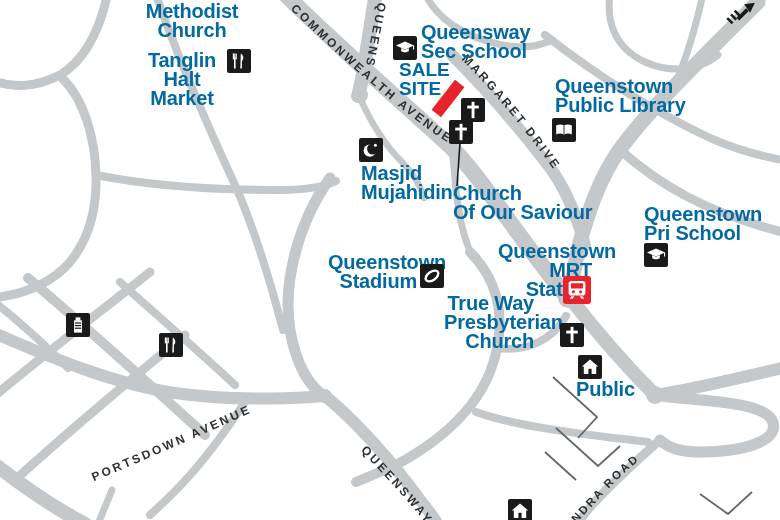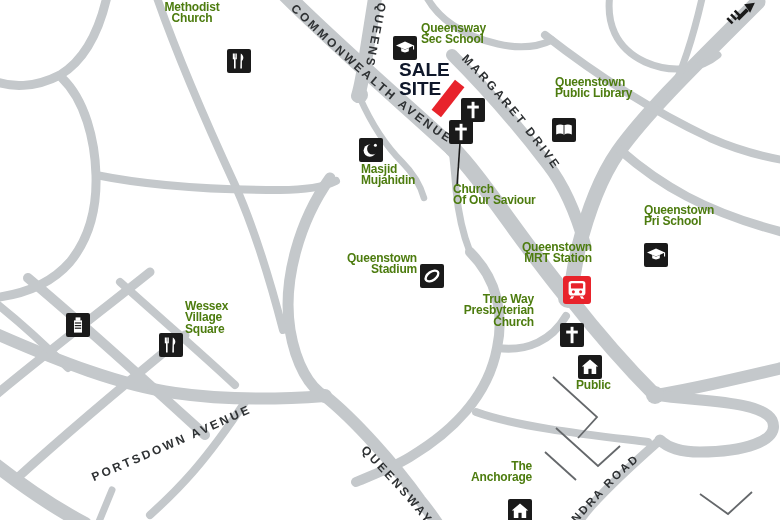--- a/index.html
+++ b/index.html
@@ -1,24 +1,24 @@
 <!DOCTYPE html>
 <html><head>
 <meta charset="utf-8">
 <style>
   html,body{margin:0;padding:0;background:#fff;}
   #map{position:relative;width:780px;height:520px;overflow:hidden;background:#ffffff;
        font-family:"Liberation Sans",sans-serif;}
   #roadnet{position:absolute;left:0;top:0;}
-  .poi{position:absolute;font-weight:700;color:#4d7c0f;white-space:pre-line;
-       line-height:0.95;font-size:12px;letter-spacing:-0.2px;}
+  .poi{position:absolute;font-weight:700;color:#0369a1;white-space:pre-line;
+       line-height:0.95;font-size:20px;letter-spacing:-0.2px;}
   .poi.center{text-align:center;}
   .poi.right{text-align:right;}
   .icon{position:absolute;}
-  .sale{position:absolute;font-weight:700;color:#0f172a;font-size:19px;
+  .sale{position:absolute;font-weight:700;color:#0369a1;font-size:19px;
         line-height:0.98;white-space:pre-line;letter-spacing:0;}
   .roadlabel{font-family:"Liberation Sans",sans-serif;font-weight:700;font-size:12px;
              letter-spacing:2.6px;fill:#2e3133;}
   .roadlabel.small{font-size:11.5px;letter-spacing:2.2px;}
 </style>
 </head>
 <body>
 
 <div id="map">
 
@@ -172,20 +172,22 @@
       <textPath href="#lp-queensway-bottom" startOffset="12">QUEENSWAY</textPath>
     </text>
     <text class="roadlabel small">
       <textPath href="#lp-alexandra" startOffset="0">ALEXANDRA ROAD</textPath>
     </text>
   </svg>
 
   <div class="poi center" style="left:128px;top:2px;width:128px">Methodist
 Church</div>
 
+  <div class="poi center" style="left:128px;top:51px;width:108px">Tanglin Halt
+Market</div>
   <svg class="icon" style="left:227px;top:49px" width="24" height="24">
       <use href="#sym-food"></use>
     </svg>
 
   <svg class="icon" style="left:393px;top:36px" width="24" height="24">
       <use href="#sym-school"></use>
     </svg>
   <div class="poi" style="left:421px;top:23px">Queensway
 Sec School</div>
 
@@ -245,26 +247,21 @@
 
   <svg class="icon" style="left:578px;top:355px" width="24" height="24">
       <use href="#sym-house"></use>
     </svg>
   <div class="poi" style="left:576px;top:380px">Public</div>
 
   <svg class="icon" style="left:66px;top:313px" width="24" height="24">
       <use href="#sym-building"></use>
     </svg>
 
-  <div class="poi" style="left:185px;top:301px">Wessex
-Village
-Square</div>
   <svg class="icon" style="left:159px;top:333px" width="24" height="24">
       <use href="#sym-food"></use>
     </svg>
 
-  <div class="poi right" style="left:452px;top:461px;width:80px">The
-Anchorage</div>
   <svg class="icon" style="left:508px;top:499px" width="24" height="24">
       <use href="#sym-house"></use>
     </svg>
 
 </div>
 
 </body></html>

